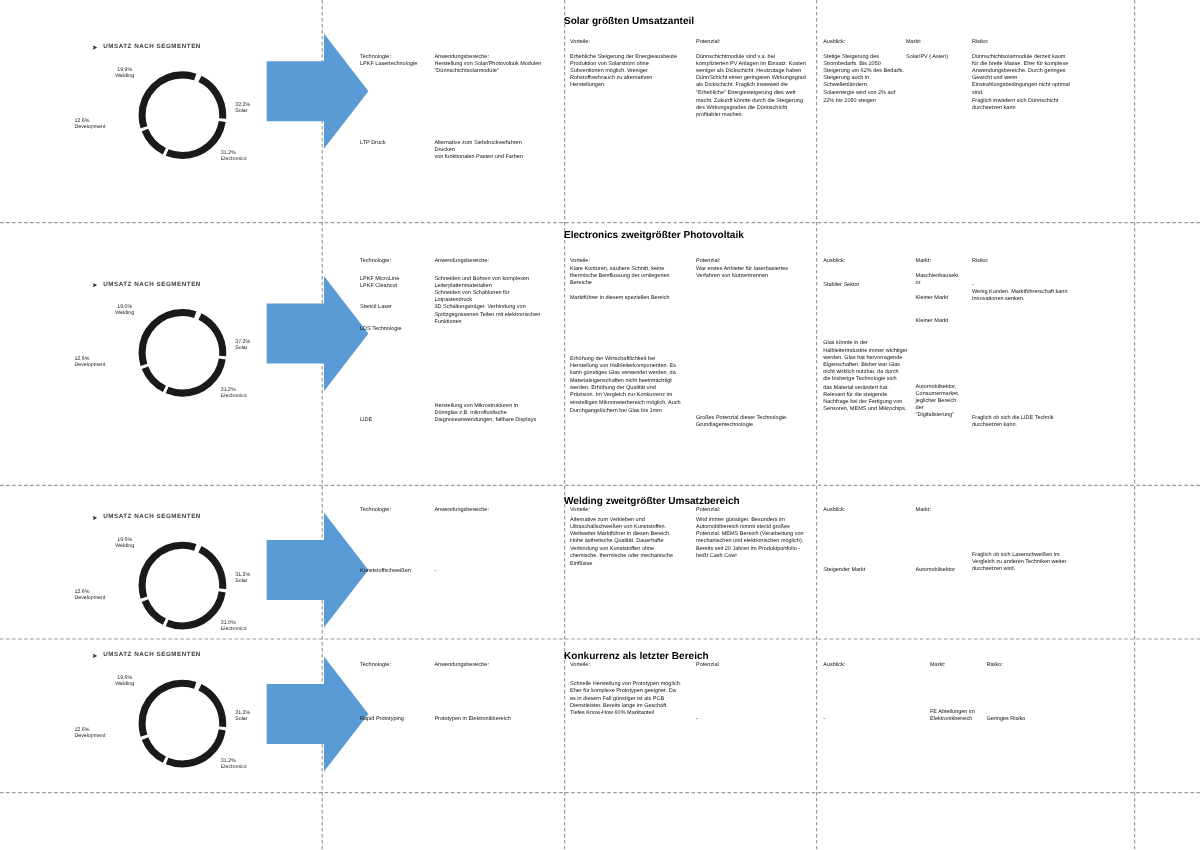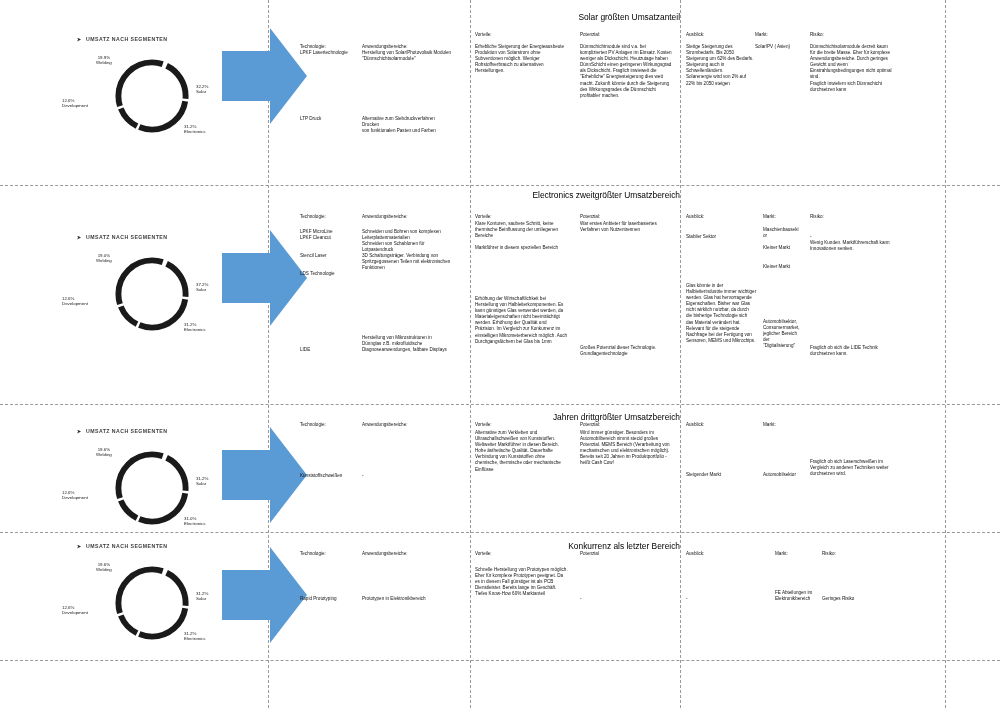--- a/index.html
+++ b/index.html
@@ -30,22 +30,22 @@
   .dlabel b{font-weight:400;display:block;}
 
   
   .arrow{position:absolute;}
   .arrow svg{display:block;}
 
   
   .cell{position:absolute;font-size:4.6px;line-height:6.1px;color:#141414;}
   .cell.hd{font-weight:400;}
   .rowtitle{
-    position:absolute;font-size:8.4px;font-weight:400;color:#000;
-    text-align:right;white-space:nowrap;
+    position:absolute;font-size:8.4px;font-weight:700;color:#000;
+    text-align:left;white-space:nowrap;
   }
 </style>
 </head>
 <body>
 
 <div class="canvas">
 
   <div class="vline" style="left:268px"></div>
   <div class="vline" style="left:470px"></div>
   <div class="vline" style="left:680px"></div>
@@ -162,21 +162,21 @@
       </div>
     </div>
   </div>
 
   <div class="arrow" style="left:222px;top:228px;width:85px;height:100px">
     <svg width="85" height="100" viewBox="0 0 85 100">
         <path d="M0 25 H48 V2 L85 50 L48 98 V75 H0 Z" fill="#5B9BD5"></path>
       </svg>
   </div>
 
-  <div class="rowtitle" style="left:470px;top:190px;width:210px">Electronics zweitgrößter Umsatzbereich</div>
+  <div class="rowtitle" style="left:470px;top:190px;width:210px">Electronics zweitgrößter Photovoltaik</div>
 
   <div class="cell hd" style="left:300px;top:214px">Technologie:</div>
   <div class="cell hd" style="left:362px;top:214px">Anwendungsbereiche:</div>
   <div class="cell hd" style="left:475px;top:214px">Vorteile:</div>
   <div class="cell hd" style="left:580px;top:214px">Potenzial:</div>
   <div class="cell hd" style="left:686px;top:214px">Ausblick:</div>
   <div class="cell hd" style="left:763px;top:214px">Markt:</div>
   <div class="cell hd" style="left:810px;top:214px">Risiko:</div>
 
   <div class="cell" style="left:300px;top:229px;white-space:pre">LPKF MicroLine
@@ -267,21 +267,21 @@
       </div>
     </div>
   </div>
 
   <div class="arrow" style="left:222px;top:425px;width:85px;height:100px">
     <svg width="85" height="100" viewBox="0 0 85 100">
         <path d="M0 25 H48 V2 L85 50 L48 98 V75 H0 Z" fill="#5B9BD5"></path>
       </svg>
   </div>
 
-  <div class="rowtitle" style="left:470px;top:412px;width:210px">Jahren drittgrößter Umsatzbereich</div>
+  <div class="rowtitle" style="left:470px;top:412px;width:210px">Welding zweitgrößter Umsatzbereich</div>
 
   <div class="cell hd" style="left:300px;top:422px">Technologie:</div>
   <div class="cell hd" style="left:362px;top:422px">Anwendungsbereiche:</div>
   <div class="cell hd" style="left:475px;top:422px">Vorteile:</div>
   <div class="cell hd" style="left:580px;top:422px">Potenzial:</div>
   <div class="cell hd" style="left:686px;top:422px">Ausblick:</div>
   <div class="cell hd" style="left:763px;top:422px">Markt:</div>
 
   <div class="cell" style="left:300px;top:473px;white-space:pre">Kunststoffschweißen</div>
   <div class="cell" style="left:362px;top:473px;white-space:pre">-</div>

